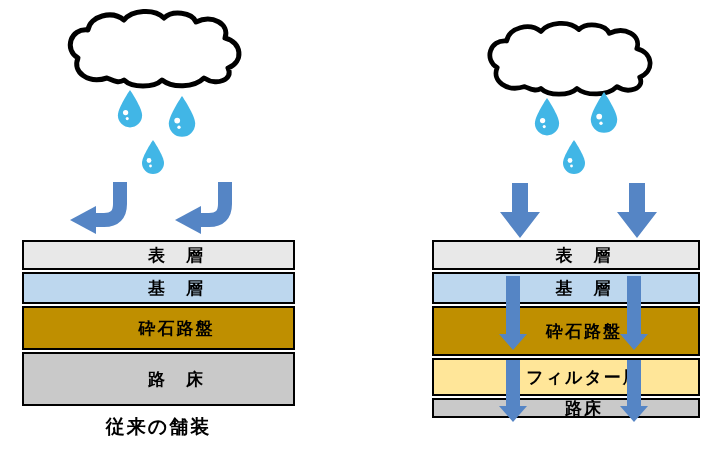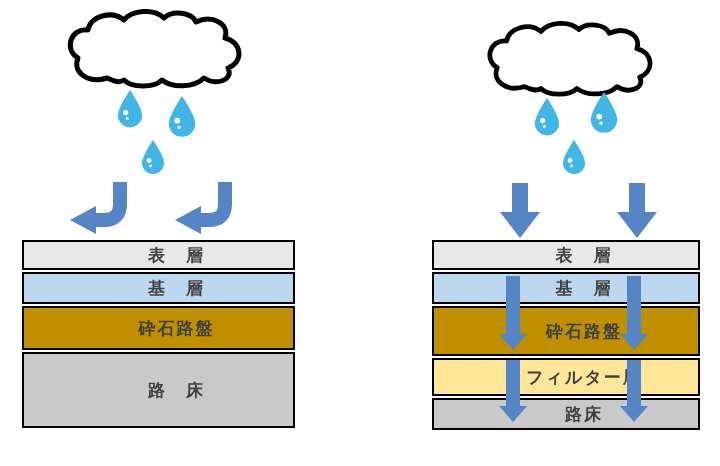--- a/index.html
+++ b/index.html
@@ -6,21 +6,21 @@
   body{
     width:720px;height:466px;position:relative;background:#ffffff;
     font-family:"Liberation Sans","DejaVu Sans",sans-serif;overflow:hidden;
   }
   .panel{position:absolute;top:240px;}
   .panel-left{left:22px;width:273px;}
   .panel-right{left:432px;width:268px;}
   .layer{
     box-sizing:border-box;border:2px solid #000;margin-bottom:2px;
     display:flex;align-items:center;justify-content:center;
-    font-weight:bold;font-size:17px;letter-spacing:2px;color:#404040;padding-left:36px;
+    font-weight:bold;font-size:17px;letter-spacing:2px;color:#000000;padding-left:36px;
   }
   .caption{
     text-align:center;font-weight:bold;font-size:19px;
     letter-spacing:2px;margin-top:8px;color:#000;
   }
   svg.overlay{
     position:absolute;left:0;top:0;width:720px;height:466px;
     z-index:5;pointer-events:none;
   }
 </style>
@@ -30,39 +30,40 @@
 <div class="panel panel-left">
   <div class="layer" style="height: 30px; background: rgb(232, 232, 232);">
     <span>表　層</span>
   </div>
   <div class="layer" style="height: 32px; background: rgb(189, 215, 238);">
     <span>基　層</span>
   </div>
   <div class="layer" style="height: 44px; background: rgb(191, 143, 0);">
     <span>砕石路盤</span>
   </div>
-  <div class="layer" style="height: 76px; background: rgb(201, 201, 201);">
+  <div class="layer" style="height: 54px; background: rgb(201, 201, 201);">
     <span>路　床</span>
   </div>
+  <div class="caption">従来の舗装</div>
 </div>
 
 <div class="panel panel-right">
   <div class="layer" style="height: 30px; background: rgb(232, 232, 232);">
     <span>表　層</span>
   </div>
   <div class="layer" style="height: 32px; background: rgb(189, 215, 238);">
     <span>基　層</span>
   </div>
   <div class="layer" style="height: 50px; background: rgb(191, 143, 0);">
     <span>砕石路盤</span>
   </div>
   <div class="layer" style="height: 38px; background: rgb(255, 230, 153);">
     <span>フィルター層</span>
   </div>
-  <div class="layer" style="height: 32px; background: rgb(201, 201, 201);">
+  <div class="layer" style="height: 20px; background: rgb(201, 201, 201);">
     <span>路床</span>
   </div>
 </div>
 
 <svg class="overlay" viewBox="0 0 720 466" xmlns="http://www.w3.org/2000/svg">
 
   <g transform="translate(62,10)">
     <path d="M45 68 C26 74 10 62 16 48 C2 40 8 18 26 20 C28 6 50 0 62 10 C70 0 92 -2 102 8 C110 0 130 2 134 12 C150 4 168 14 163 28 C180 32 182 52 166 58 C172 70 154 76 142 68 C132 78 110 78 100 70 C92 78 70 78 62 70 C56 74 50 70 45 68 Z" fill="#ffffff" stroke="#000000" stroke-width="5" stroke-linejoin="round"></path>
   </g>
 

